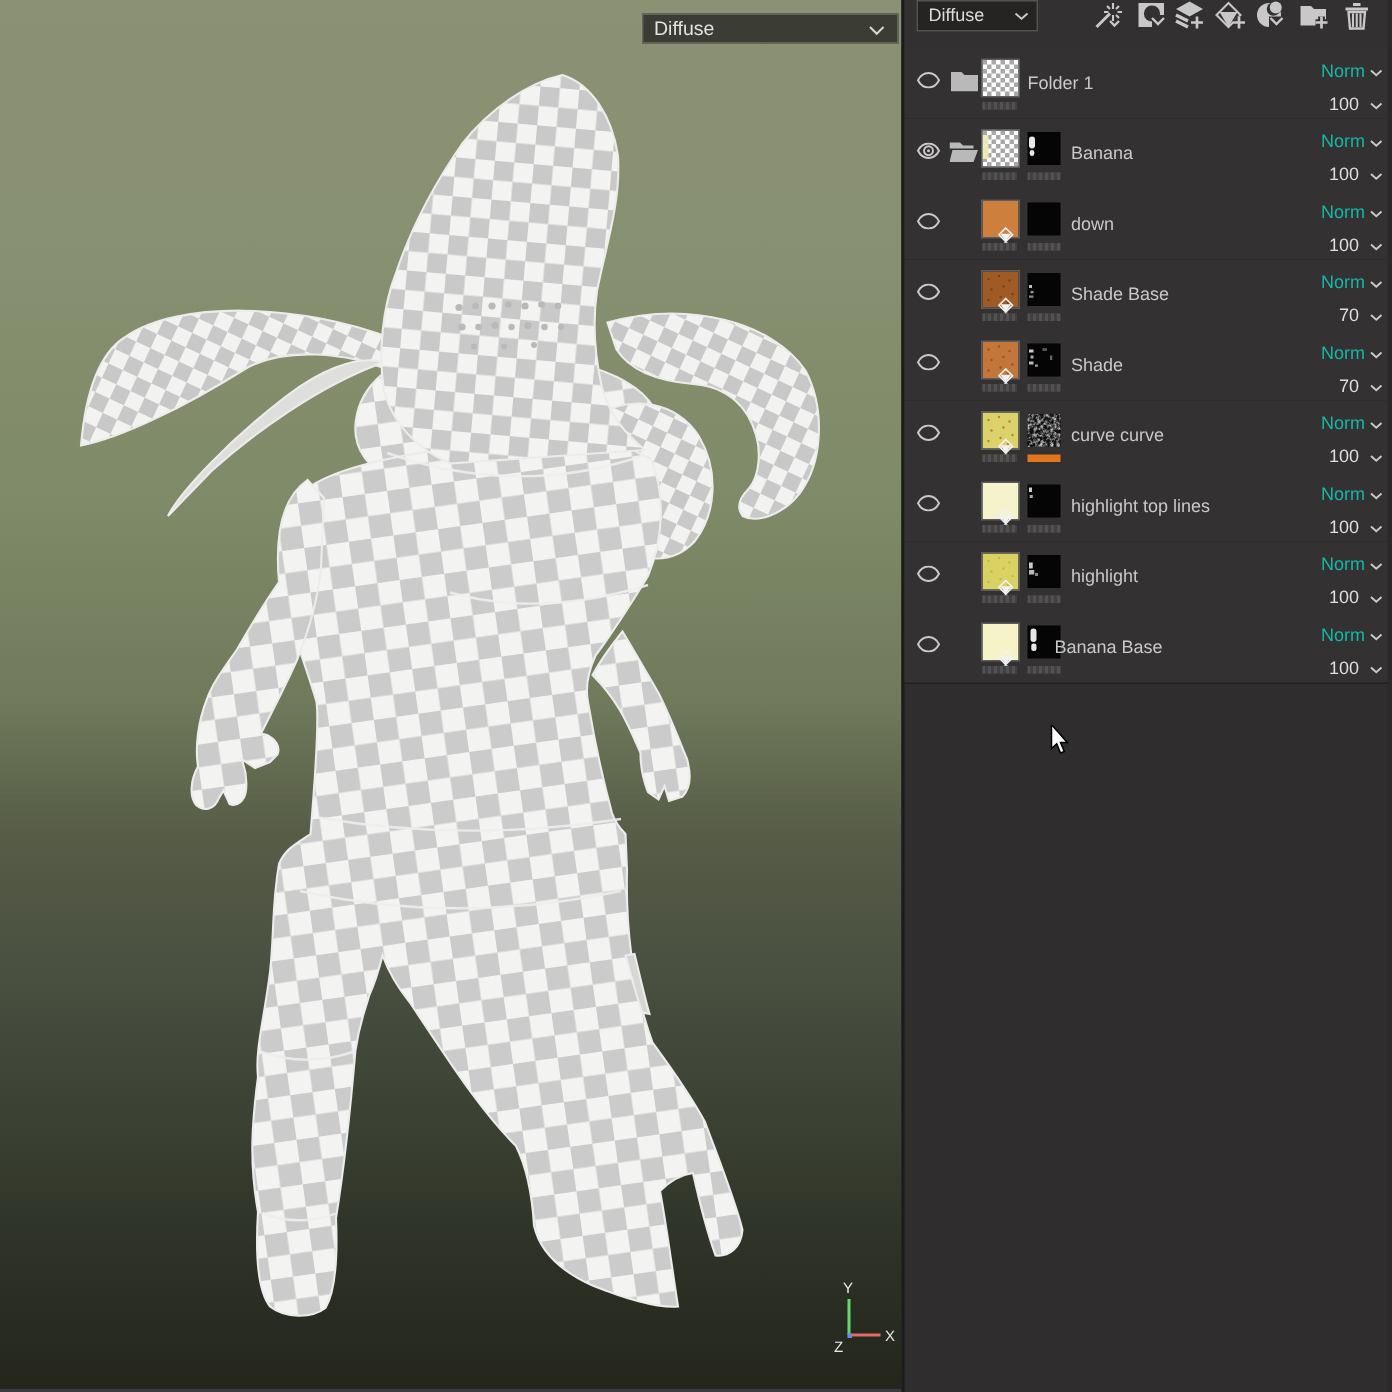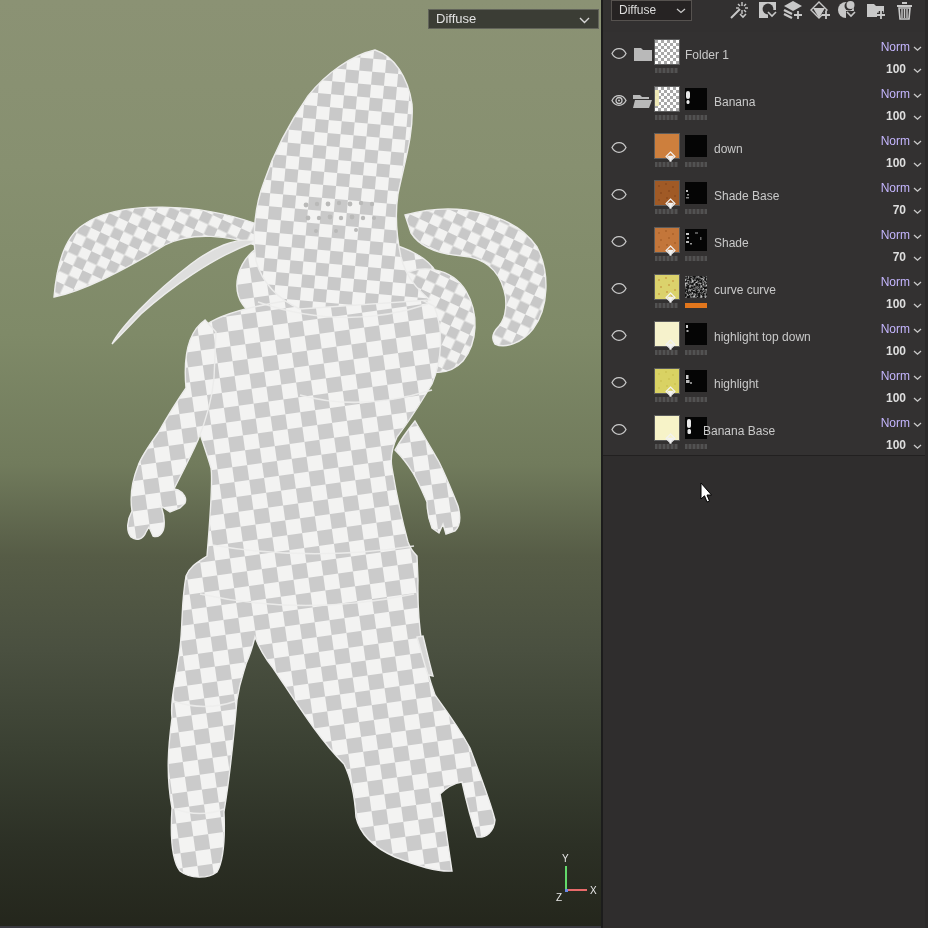--- a/index.html
+++ b/index.html
@@ -7,22 +7,22 @@
   #viewport{position:absolute;left:0;top:0;width:601px;height:928px;
     background:linear-gradient(to bottom,#8b9274 0%,#879070 18%,#7f8a68 36%,#717b5c 50%,#565c46 60%,#4a5040 70%,#3a4032 81%,#2c3025 91%,#24261c 100%);}
   #vdrop{position:absolute;left:428px;top:9px;width:162px;height:18px;background:#3b3d35;
     border:1px solid #62645a;color:#e2e2e2;font-size:13px;line-height:18px;padding-left:7px;box-sizing:content-box;}
   #panel{position:absolute;left:601px;top:0;width:327px;height:928px;background:#2f2d2d;border-left:2px solid #1c1c1c;}
   #toolbar{position:absolute;left:0;top:0;width:327px;height:32px;background:#323030;border-bottom:1px solid #1f1f1f;}
   #pdrop{position:absolute;left:8px;top:0px;width:72px;height:19px;background:#262323;border:1px solid #56524f;
     color:#dcdcdc;font-size:12px;line-height:19px;padding-left:7px;}
   .row{position:absolute;left:0;width:327px;height:47px;background:#333131;border-bottom:1px solid #222020;}
   .rname{position:absolute;color:#c9c9c9;font-size:12px;top:16px;}
-  .norm{position:absolute;right:20px;top:8px;color:#c4b5fd;font-size:12px;width:60px;text-align:right;}
-  .opac{position:absolute;right:24px;top:30px;color:#dedede;font-size:12px;width:60px;text-align:right;font-weight:bold;}
+  .norm{position:absolute;right:20px;top:8px;color:#14b8a6;font-size:12px;width:60px;text-align:right;}
+  .opac{position:absolute;right:24px;top:30px;color:#dedede;font-size:12px;width:60px;text-align:right;}
   .thumb{position:absolute;left:51px;top:7px;width:24px;height:24px;border:1px solid #5c5c5c;}
   .mthumb{position:absolute;left:82px;top:9px;width:22px;height:22px;background:#050505;}
   .strip{position:absolute;top:36px;height:5px;background:#4a4747;
      background-image:repeating-linear-gradient(90deg,#525252 0 2px,#434040 2px 4px);}
   .s1{left:52px;width:23px;} .s2{left:82px;width:22px;}
   .obar{position:absolute;left:82px;top:36px;width:22px;height:5px;background:#e2761c;}
 </style>
 </head>
 <body>
 <div id="viewport">
@@ -505,21 +505,21 @@
           <path d="M5.5,1 L10,5.5 L5.5,10 L1,5.5 Z" fill="none" stroke="#f2f2f2" stroke-width="1.1"></path>
           <path d="M2,4.8 L5.5,10 L9,4.8 Z" fill="#f2f2f2"></path>
           <path d="M4,10.5 h3 l-1.5,1.5 Z" fill="#e8e8e8"></path>
         </svg>
         <div class="mthumb"><svg width="22" height="22" viewBox="0 0 22 22">
             <rect x="1" y="2" width="2" height="3" fill="#ccc"></rect>
             <rect x="1.5" y="7" width="2" height="2" fill="#aaa"></rect>
           </svg></div>
         <div class="strip s1"></div>
         <div class="strip s2"></div>
-        <div class="rname" style="left:111px">highlight top down</div>
+        <div class="rname" style="left:111px">highlight top lines</div>
         <div class="norm">Norm</div>
         <svg width="9" height="6" style="position:absolute;right:8px;top:14px">
           <path d="M1,1 L4.5,4.2 L8,1" stroke="#c9c9c9" stroke-width="1.3" fill="none"></path>
         </svg>
         <div class="opac">100</div>
         <svg width="9" height="6" style="position:absolute;right:8px;top:36px">
           <path d="M1,1 L4.5,4.2 L8,1" stroke="#c9c9c9" stroke-width="1.3" fill="none"></path>
         </svg>
       </div>
       <div class="row" style="top:361px">

